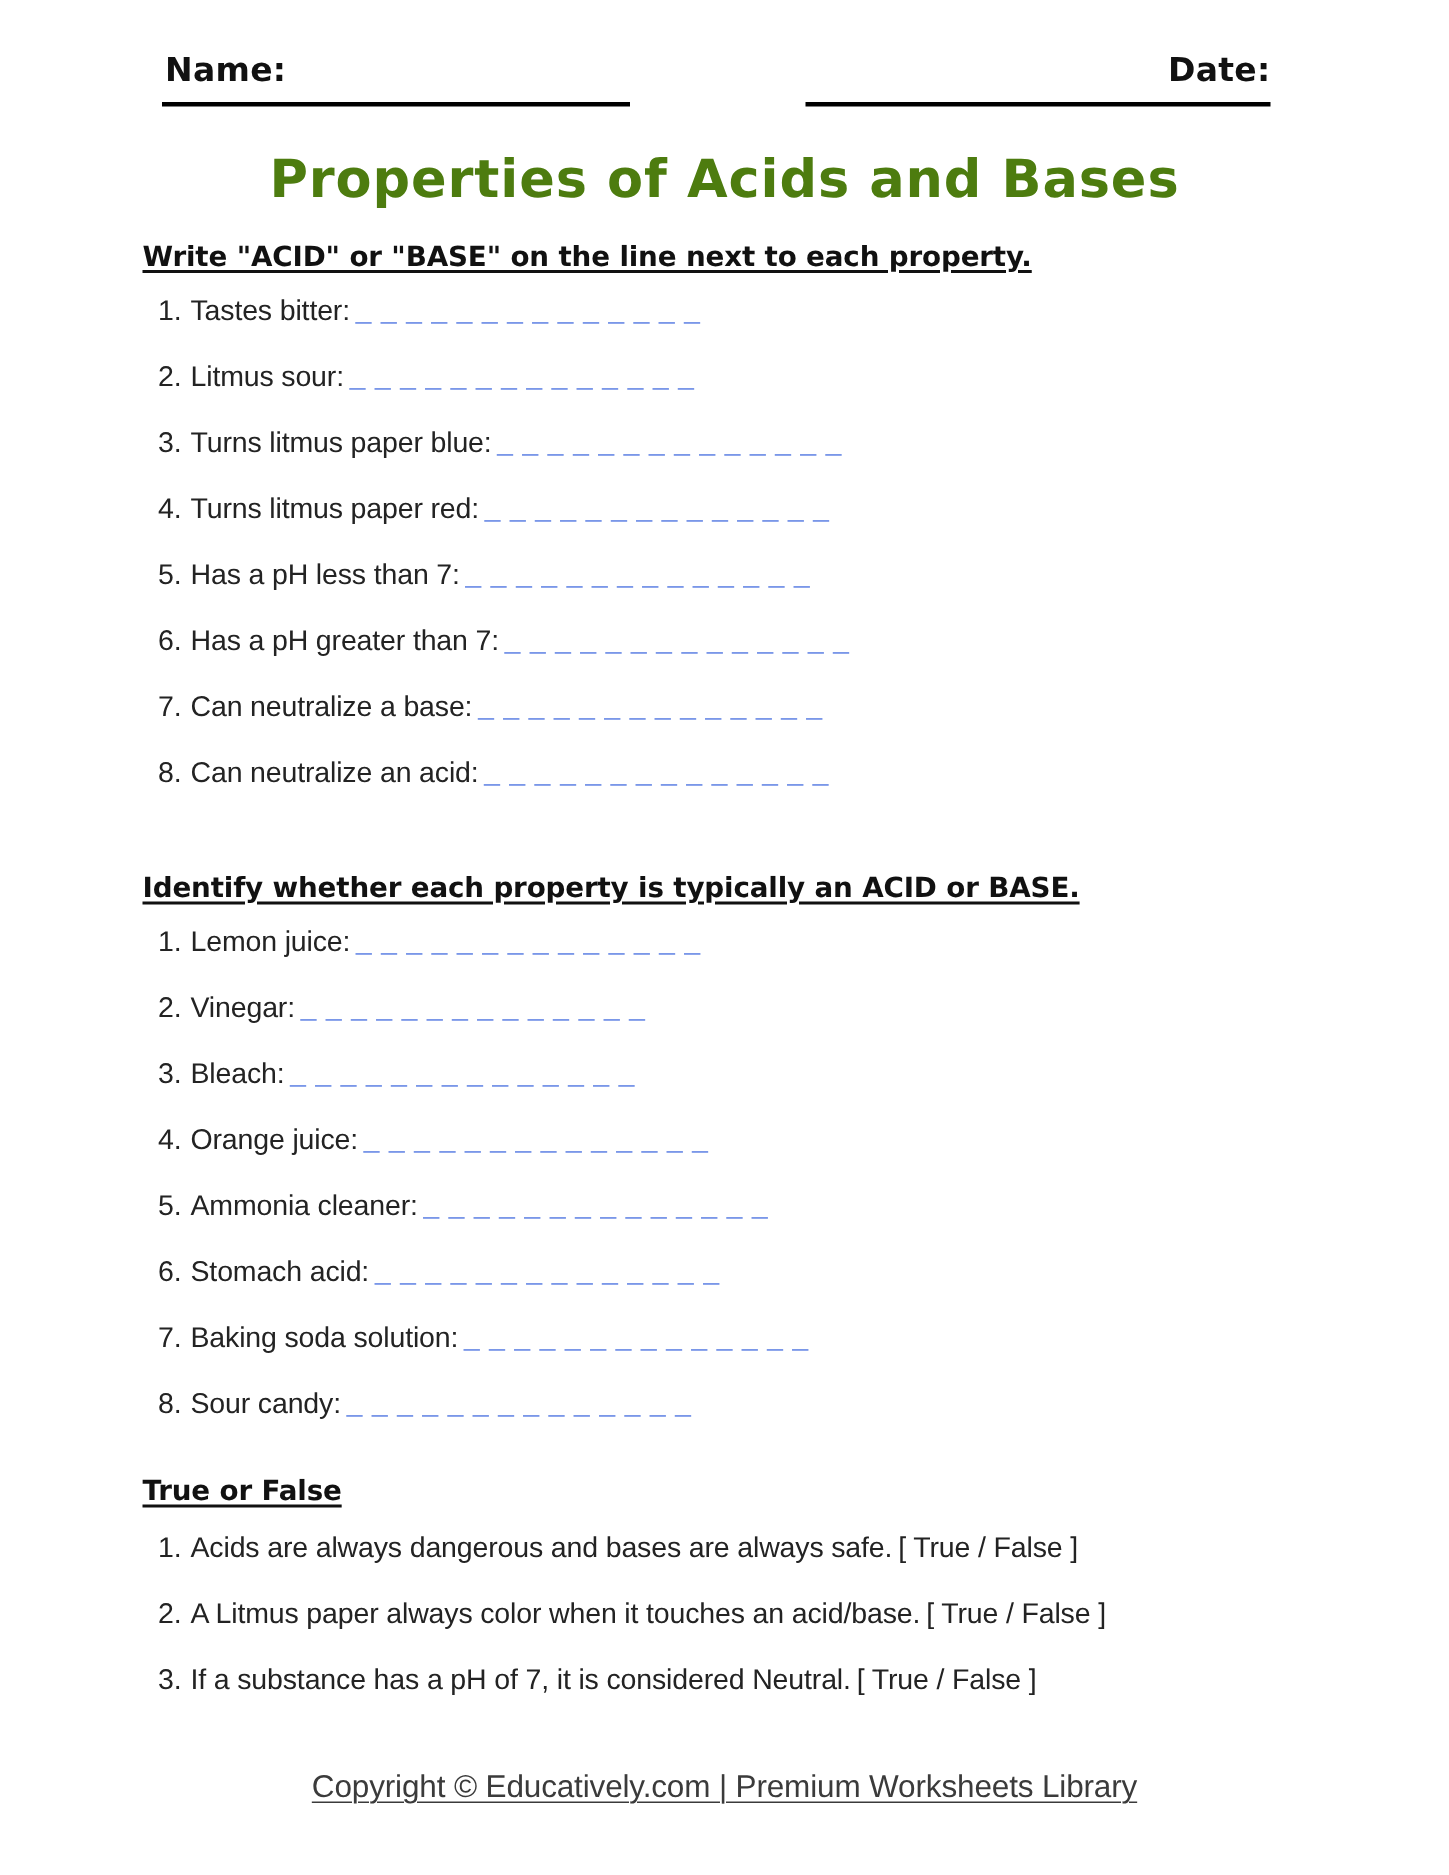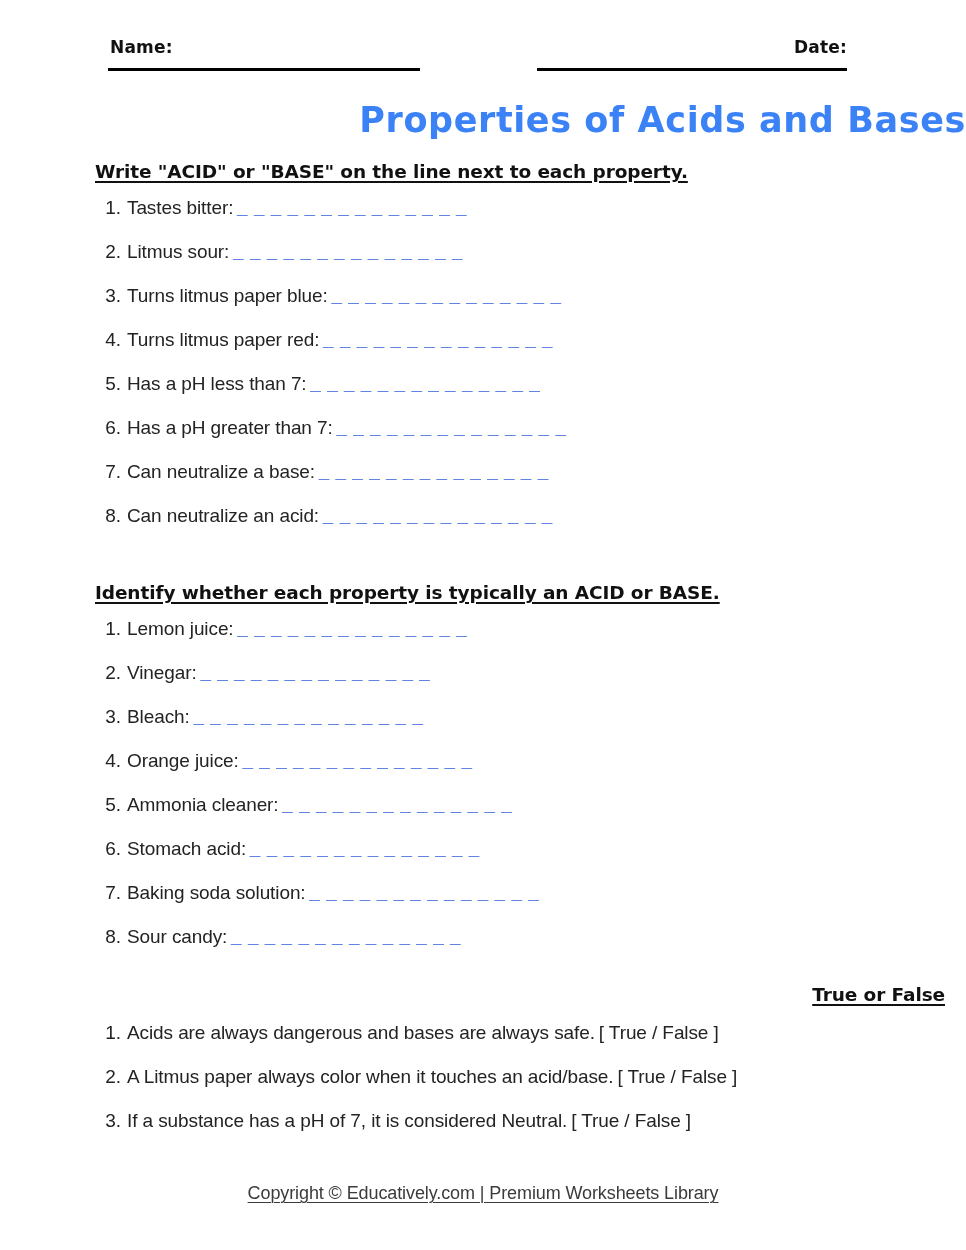--- a/index.html
+++ b/index.html
@@ -31,21 +31,21 @@
     height: 52px;
   }
   .field {
     position: absolute;
     box-sizing: border-box;
   }
   .field-name  { left: 108px; width: 312px; }
   .field-date  { left: 537px; width: 310px; text-align: right; }
   .field-label {
     font-family: "DejaVu Sans", sans-serif;
-    font-size: 17px;
+    font-size: 22px;
     font-weight: 600;
     letter-spacing: 0.2px;
     color: #111111;
     line-height: 27px;
     padding-left: 2px;
   }
   .field-rule {
     margin-top: 7px;
     border-bottom: 3px solid #000000;
     width: 100%;
@@ -129,32 +129,32 @@
   
   .sec-properties { position: absolute; top: 0;   left: 0; width: 830px; }
   .sec-properties ol.q-list li { margin-bottom: 20px; }
   .sec-properties ol.q-list li:last-child { margin-bottom: 0; }
 
   .sec-substances { position: absolute; top: 421px; left: 0; width: 830px; }
   .sec-substances ol.q-list li { margin-bottom: 20px; }
   .sec-substances ol.q-list li:last-child { margin-bottom: 0; }
 
   .sec-truefalse { position: absolute; top: 823px; left: 0; width: 850px; }
-  .sec-truefalse .section-heading { margin-bottom: 14px; text-align: right; }
+  .sec-truefalse .section-heading { margin-bottom: 14px; }
   .sec-truefalse ol.q-list li { margin-bottom: 20px; }
   .sec-truefalse ol.q-list li:last-child { margin-bottom: 0; }
 
   
   .footer {
     position: absolute;
     bottom: 46px;
     left: 0;
     width: 966px;
     text-align: center;
-    font-size: 18px;
+    font-size: 21px;
     color: #3b3b3b;
     letter-spacing: -0.1px;
   }
   .footer span {
     text-decoration: underline;
     text-underline-offset: 3px;
     text-decoration-thickness: 1px;
   }
 </style>
 </head>
@@ -166,21 +166,21 @@
     <div class="field field-name">
       <div class="field-label">Name:</div>
       <div class="field-rule"></div>
     </div>
     <div class="field field-date">
       <div class="field-label">Date:</div>
       <div class="field-rule"></div>
     </div>
   </div>
 
-  <div class="title" style="color: #3b82f6; text-align: right;">Properties of Acids and Bases</div>
+  <div class="title" style="color: #4d7c0f;">Properties of Acids and Bases</div>
 
   <div class="content">
 
     <div class="section sec-properties">
       <div class="section-heading">Write "ACID" or "BASE" on the line next to each property.</div>
       <ol class="q-list">
         <li>
           <span class="q-num">1.</span>
           <span class="q-text">Tastes bitter:</span>
           <span class="q-blank">_ _ _ _ _ _ _ _ _ _ _ _ _ _</span>

